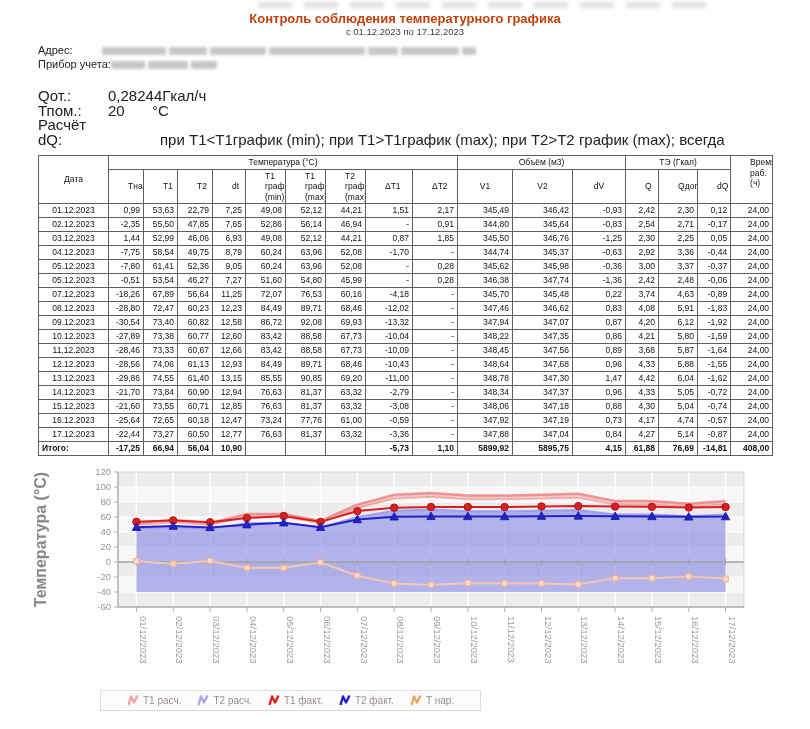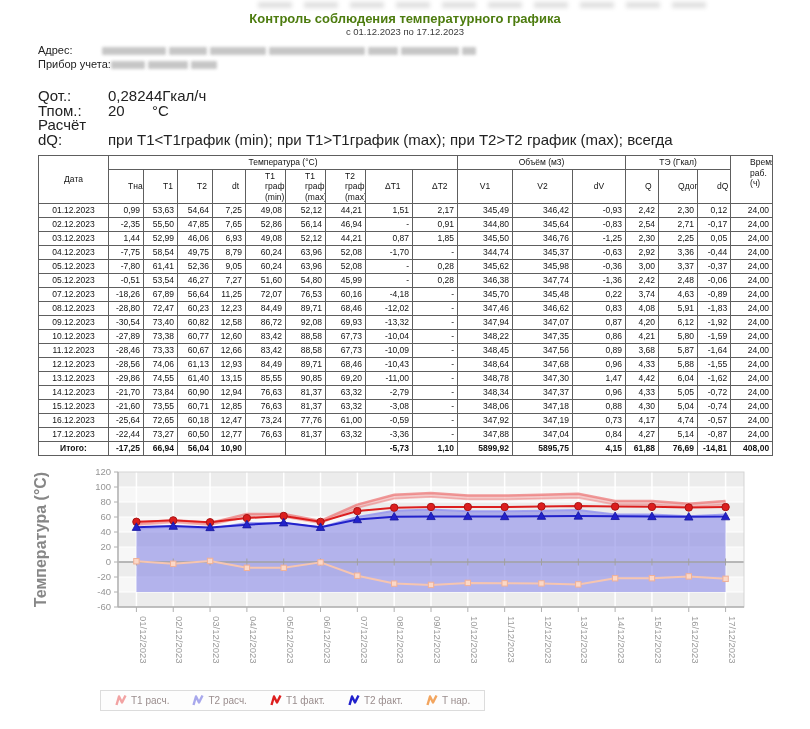--- a/index.html
+++ b/index.html
@@ -2,48 +2,48 @@
 <html><head>
 <meta charset="utf-8">
 <style>
   html,body{margin:0;padding:0;background:#fff;}
   .page{position:relative;width:810px;height:729px;background:#fff;overflow:hidden;
         font-family:"Liberation Sans",sans-serif;color:#1a1a1a;}
   .top-redact{position:absolute;top:2px;left:258px;width:455px;height:6px;opacity:.30;
         background:repeating-linear-gradient(90deg,#9a9a9a 0 34px,transparent 34px 46px);
         filter:blur(2px);}
   .doc-title{position:absolute;top:11px;left:0;width:100%;text-align:center;
-        font-size:13px;font-weight:bold;color:#4d7c0f;}
+        font-size:13px;font-weight:bold;color:#c2410c;}
   .doc-subtitle{position:absolute;top:26px;left:0;width:100%;text-align:center;
         font-size:9.5px;color:#3c3c3c;}
   .info{position:absolute;top:43px;left:38px;font-size:11px;line-height:14px;color:#222;}
   .info-row{white-space:nowrap;}
   .info-label{display:inline-block;min-width:64px;}
   .redacted{display:inline-block;height:8px;background:#b9b9b9;filter:blur(1.6px);
         border-radius:1px;margin:0 3px 0 0;vertical-align:middle;opacity:.8;}
   .rw64{width:64px}.rw38{width:38px}.rw56{width:56px}.rw96{width:96px}
   .rw30{width:30px}.rw58{width:58px}.rw14{width:14px}.rw34{width:34px}.rw40{width:40px}.rw26{width:26px}
   .params{position:absolute;top:89px;left:38px;font-size:15px;line-height:14.5px;color:#222;}
   .p-label{display:inline-block;width:70px;}
   .p-val{display:inline-block;min-width:44px;}
   .p-unit{display:inline-block;}
-  .p-dq .p-val{min-width:0;}
+  .p-dq .p-val{margin-left:52px;min-width:0;}
   table.data{position:absolute;top:155px;left:38px;width:734px;border-collapse:collapse;
         table-layout:fixed;font-size:8.5px;color:#121212;border:1.5px solid #3f3f3f;}
   table.data th,table.data td{border:1px solid #5e5e5e;padding:1px 3px;line-height:10.5px;
         overflow:hidden;}
   table.data th{font-weight:normal;text-align:center;vertical-align:middle;padding:1px 19px;}
   table.data th.th-time{vertical-align:top;}
   td.c-date{text-align:center;height:11px;}
   td.c-num{text-align:right;}
   tr.total td{font-weight:bold;}
-  td.c-total{text-align:center;font-weight:bold;}
+  td.c-total{text-align:left;font-weight:bold;}
   .chart-wrap{position:absolute;top:466px;left:30px;}
   .legend{position:absolute;top:690px;left:100px;display:inline-flex;align-items:center;
-        gap:23px;border:1px solid #dcdcdc;background:#fdfdfd;padding:3px 14px;
+        gap:16px;border:1px solid #dcdcdc;background:#fdfdfd;padding:3px 26px;
         font-size:10px;color:#9a8d8d;}
   .legend-item{display:inline-flex;align-items:center;gap:3px;cursor:pointer;}
 </style>
 </head>
 <body>
 
 <div class="page">
   <div class="top-redact"></div>
 
   <div class="doc-title">Контроль соблюдения температурного графика</div>
@@ -108,21 +108,21 @@
           <th>Q</th>
           <th>Qдог</th>
           <th>dQ</th>
         </tr>
     </thead>
     <tbody>
         <tr>
           <td class="c-date">01.12.2023</td>
           <td class="c-num">0,99</td>
           <td class="c-num">53,63</td>
-          <td class="c-num">54,64</td>
+          <td class="c-num">22,79</td>
           <td class="c-num">7,25</td>
           <td class="c-num">49,08</td>
           <td class="c-num">52,12</td>
           <td class="c-num">44,21</td>
           <td class="c-num">1,51</td>
           <td class="c-num">2,17</td>
           <td class="c-num">345,49</td>
           <td class="c-num">346,42</td>
           <td class="c-num">-0,93</td>
           <td class="c-num">2,42</td>

